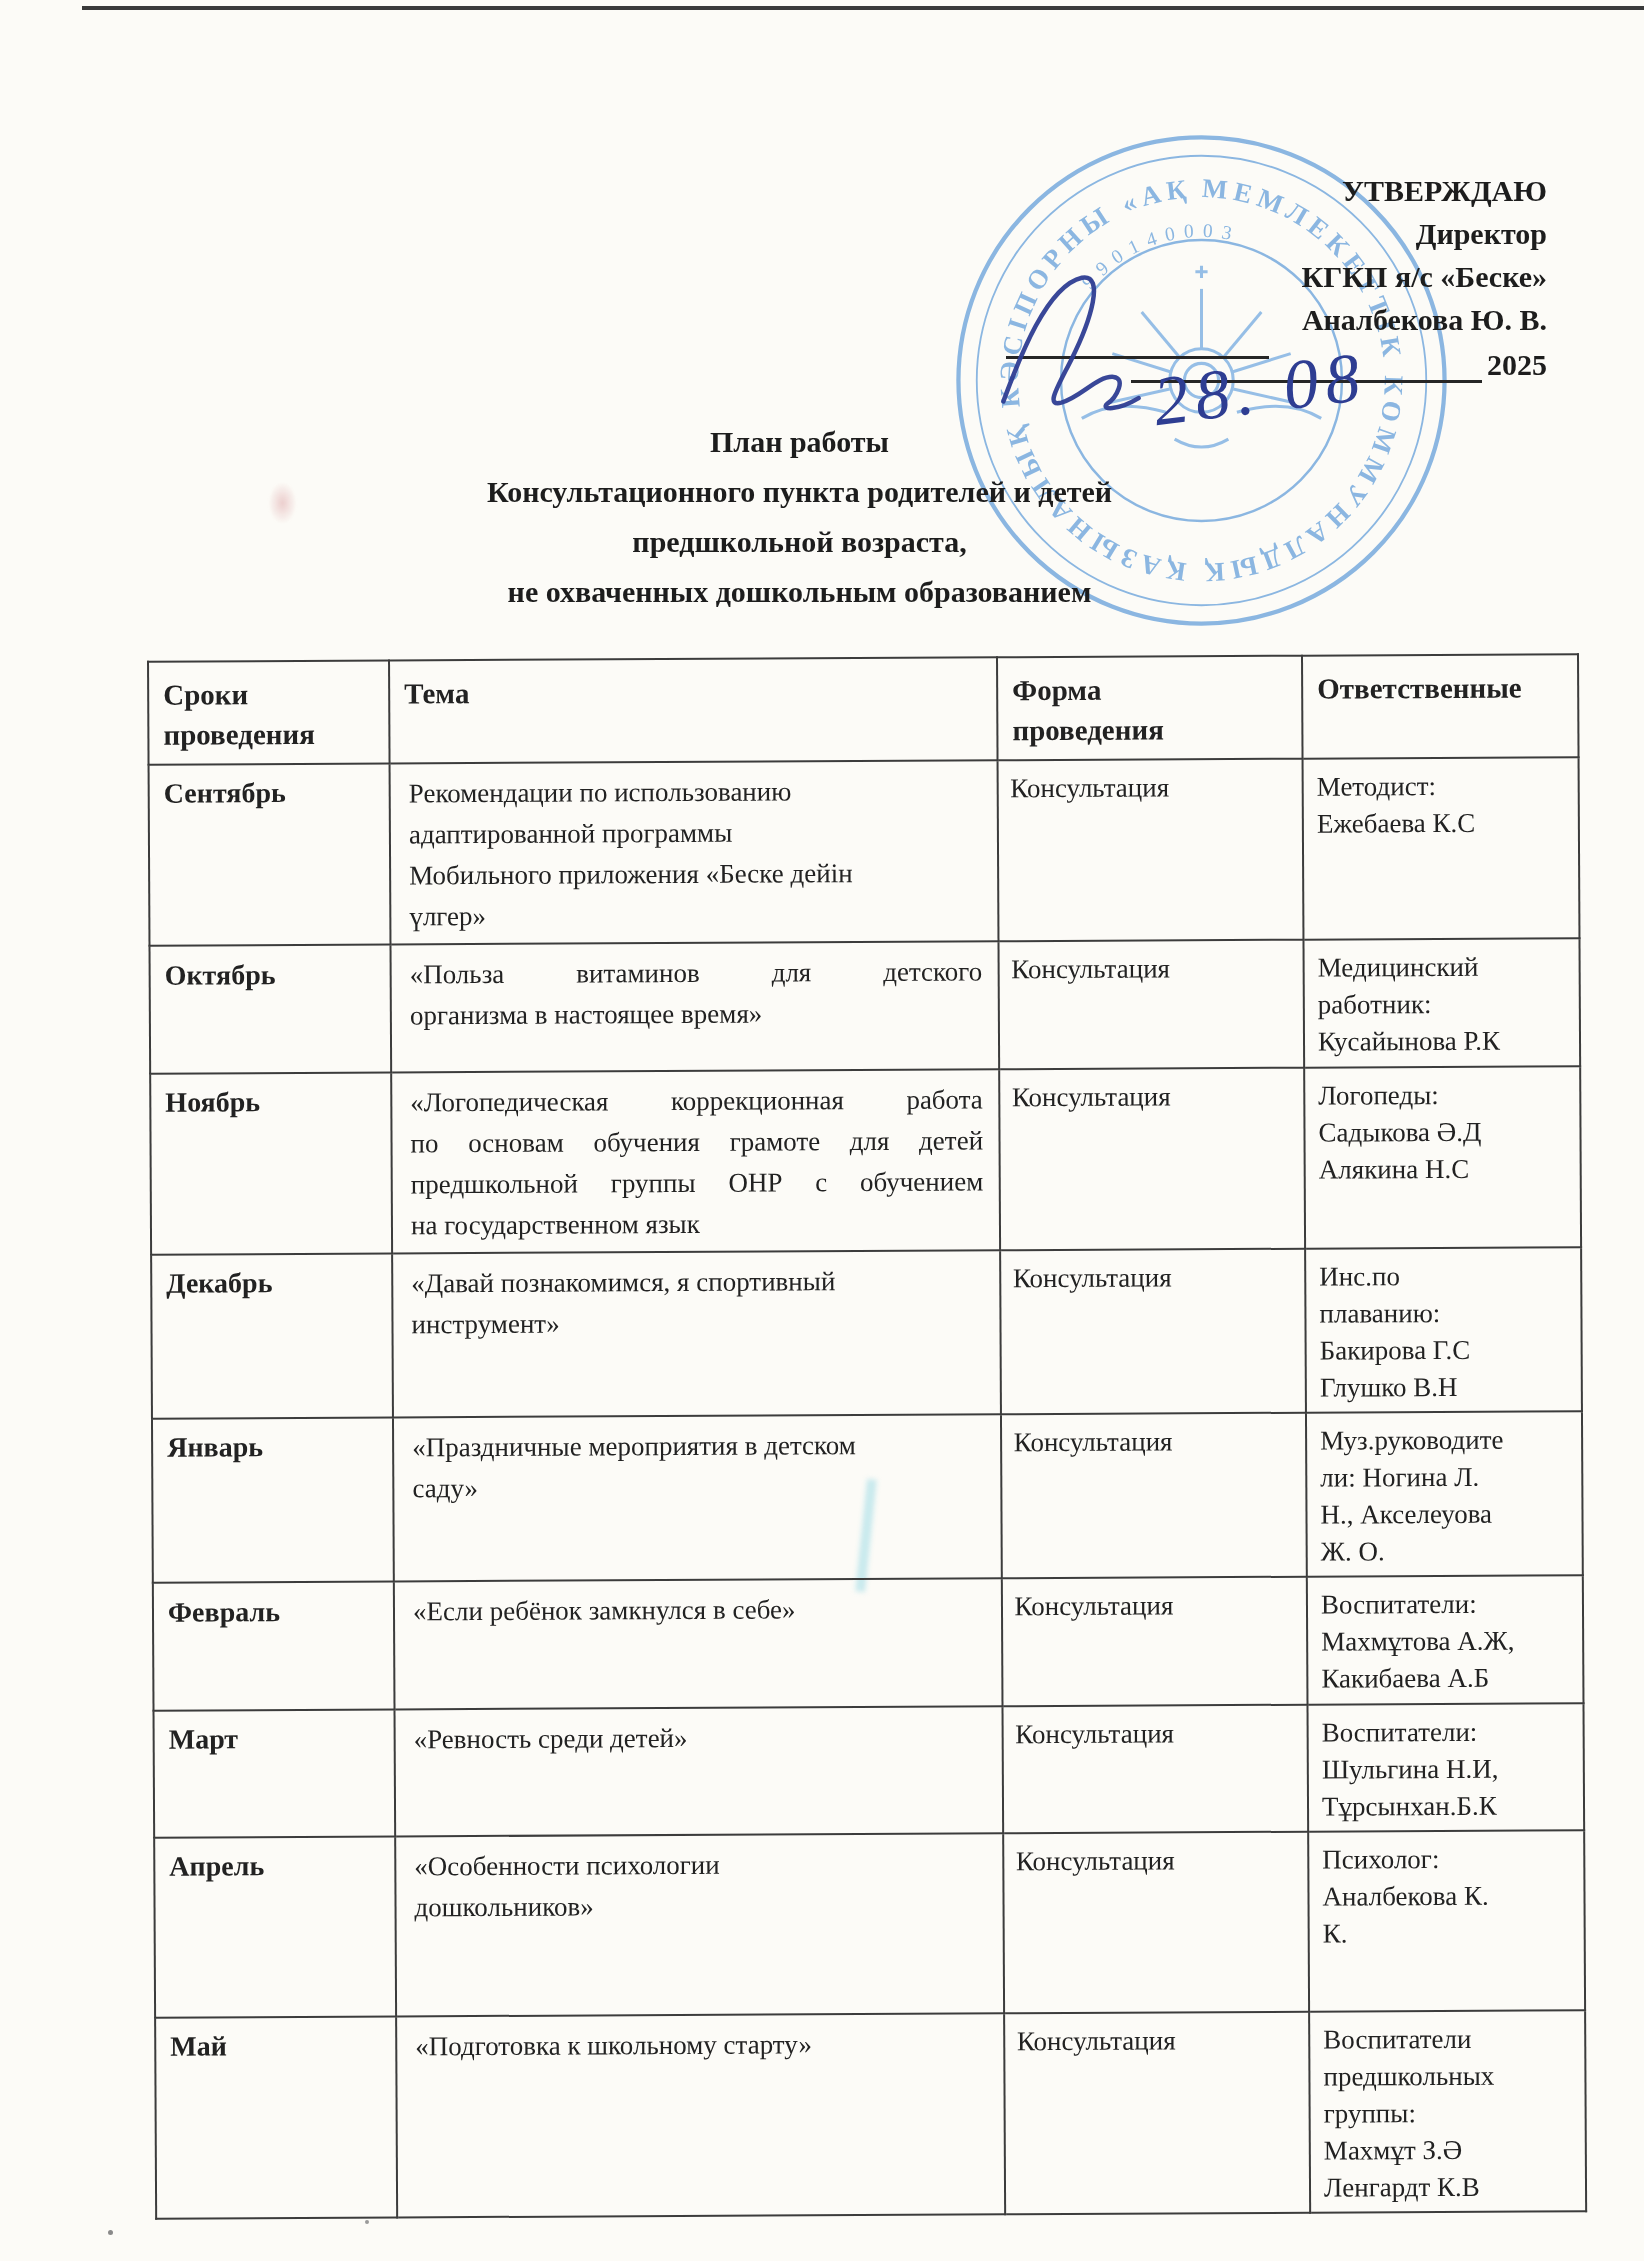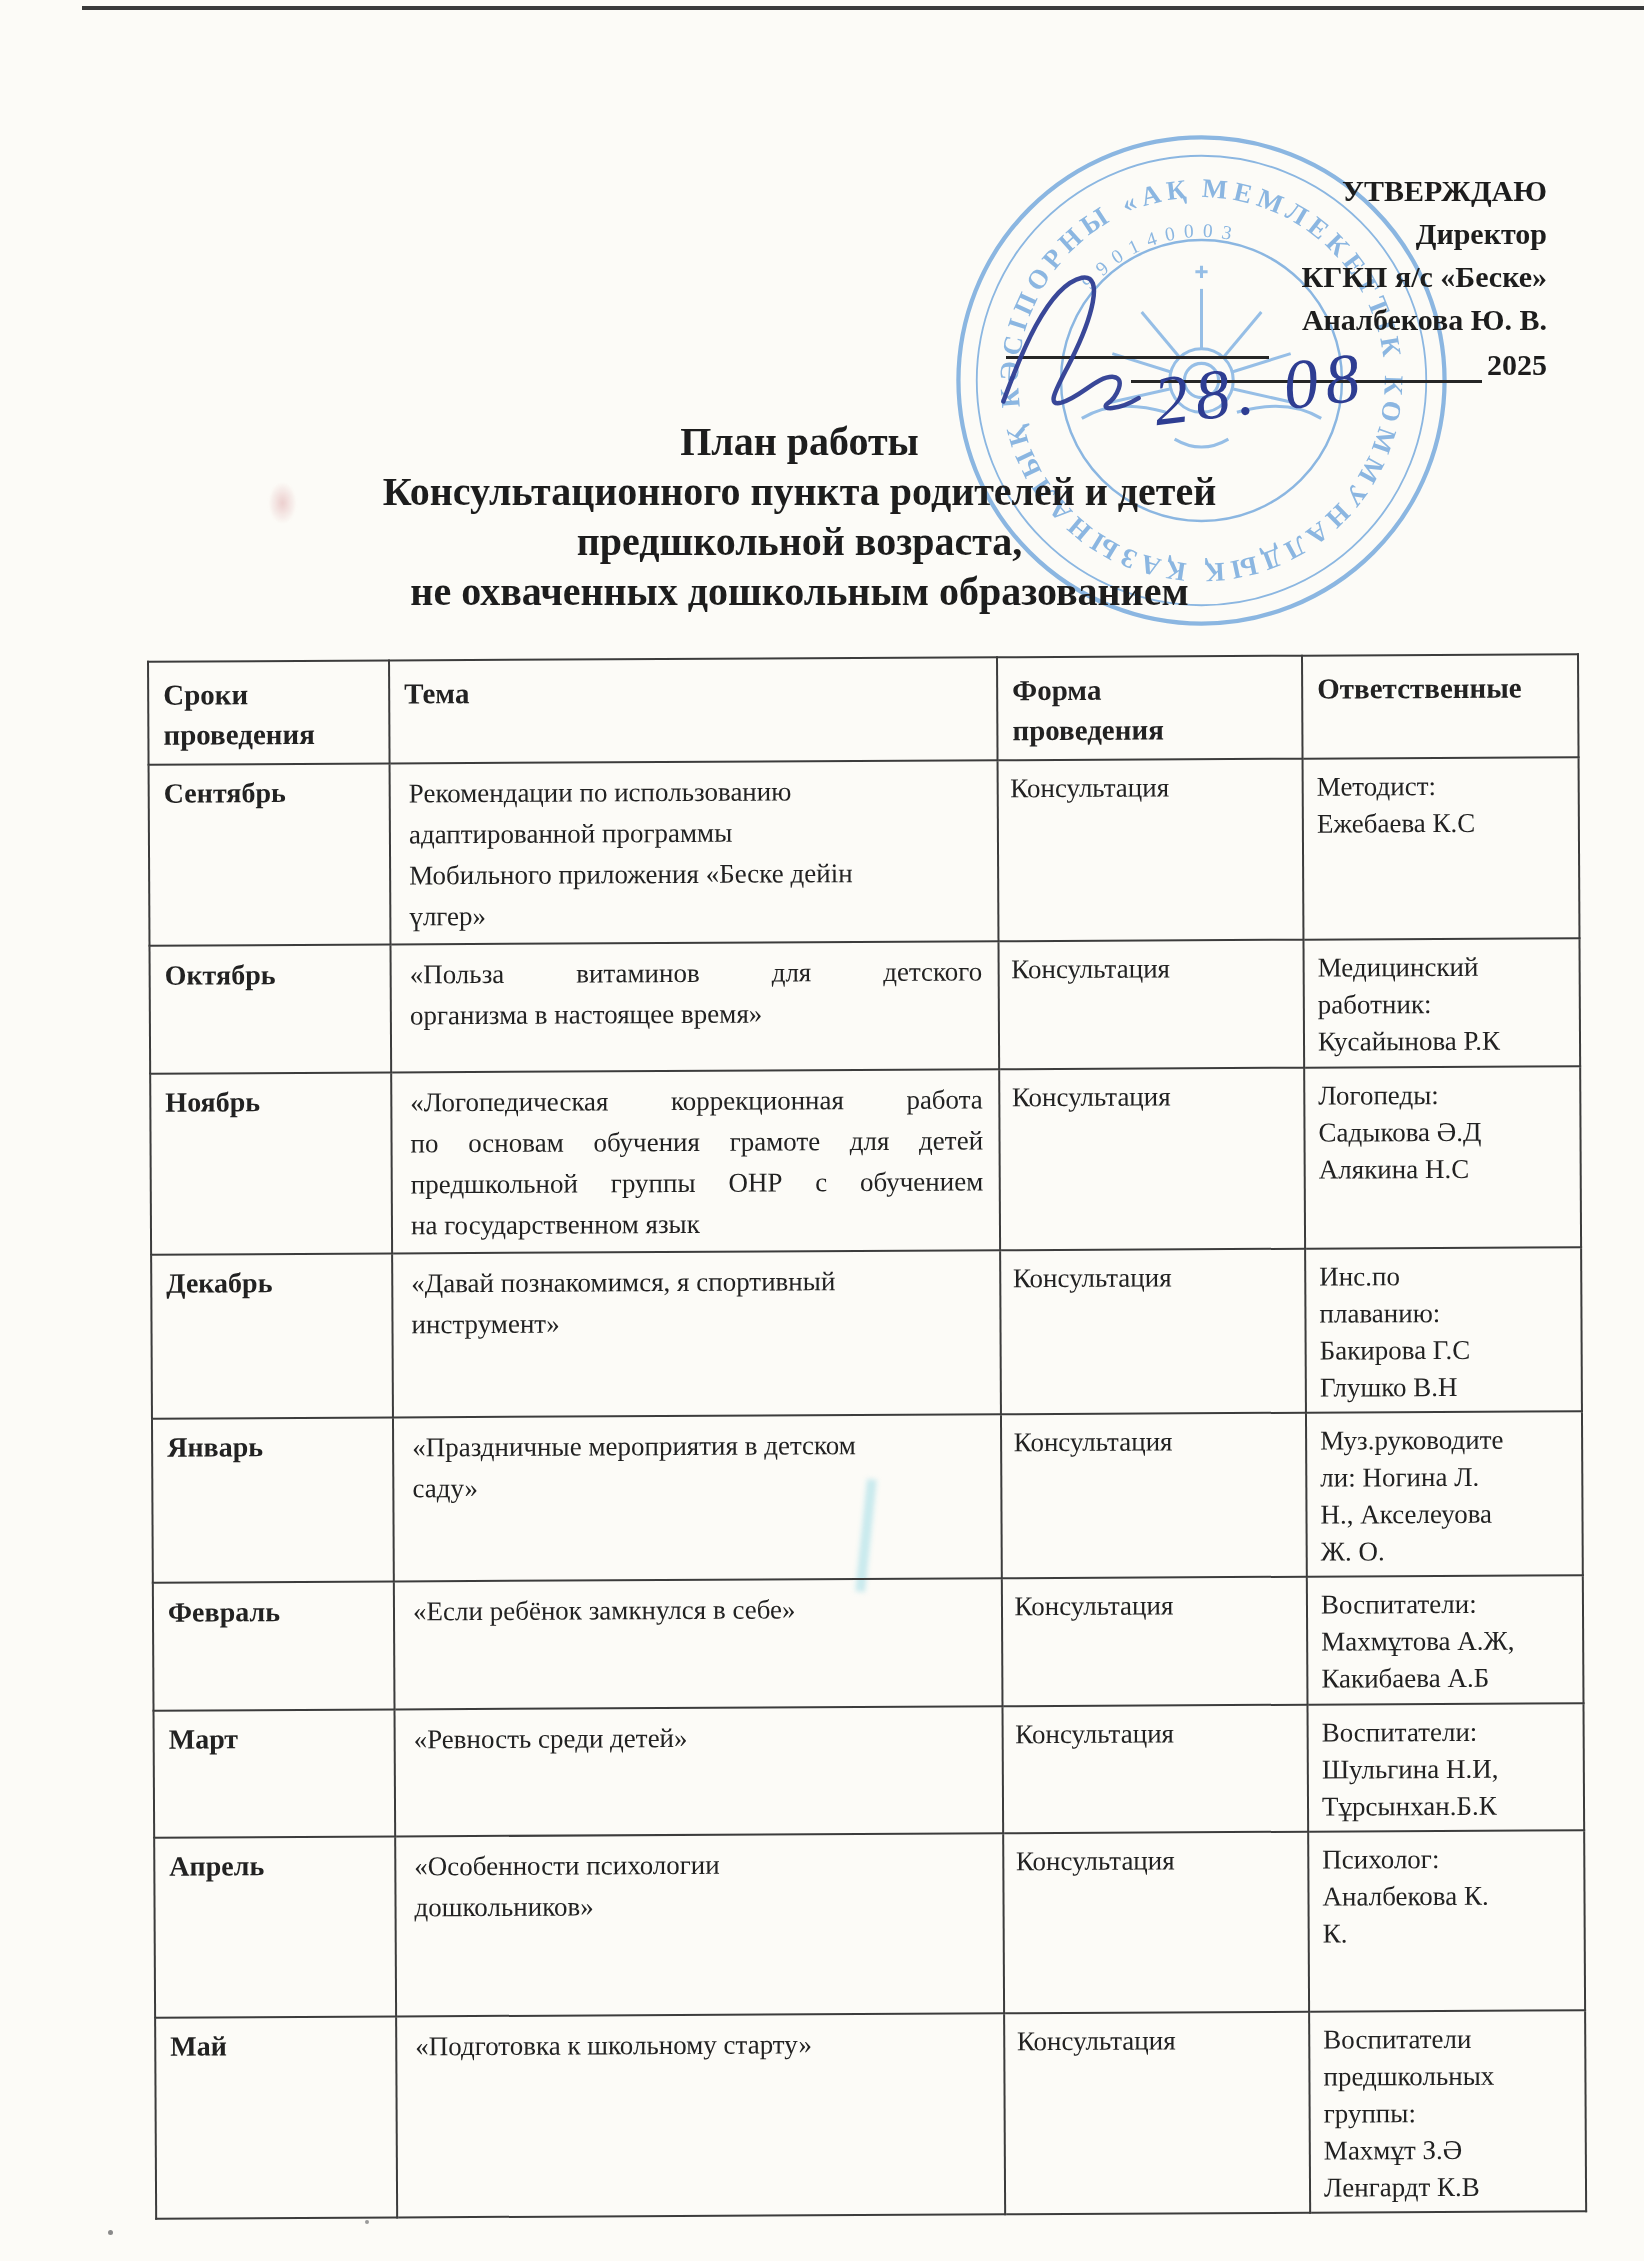--- a/index.html
+++ b/index.html
@@ -42,21 +42,21 @@
   }
   .sig-line-short { position:absolute; left:1006px; top:322px; width:263px; height:37px;
     border-bottom:3.2px solid #262626; }
   .year-row { position:absolute; top:347px; right:97px; display:flex; align-items:flex-end; }
   .year-line { width:351px; height:32px; border-bottom:3.2px solid #262626; }
   .year-text { font-size:30px; font-weight:bold; line-height:36px; padding-left:5.2px; }
 
   
   .doc-title {
     position:absolute; top:417px; left:0; right:45px;
-    text-align:center; font-weight:bold; font-size:40px; line-height:50px;
+    text-align:center; font-weight:bold; font-size:30px; line-height:50px;
   }
 
   
   .sched-wrap { position:absolute; left:147px; top:657px; transform: rotate(-0.3deg); transform-origin: 50% 0; }
   table.sched { border-collapse: collapse; table-layout: fixed; width:1430px; color:#222; }
   .sched th, .sched td { border:2.6px solid #3c3c3c; vertical-align:top; text-align:left; }
   .sched thead tr { height:103px; }
   .sched th { font-size:29px; font-weight:bold; padding:11.6px 10.3px 5.2px 14px; line-height:40px; }
   .th-inner { display:block; }
   .th-narrow { max-width:193px; }

